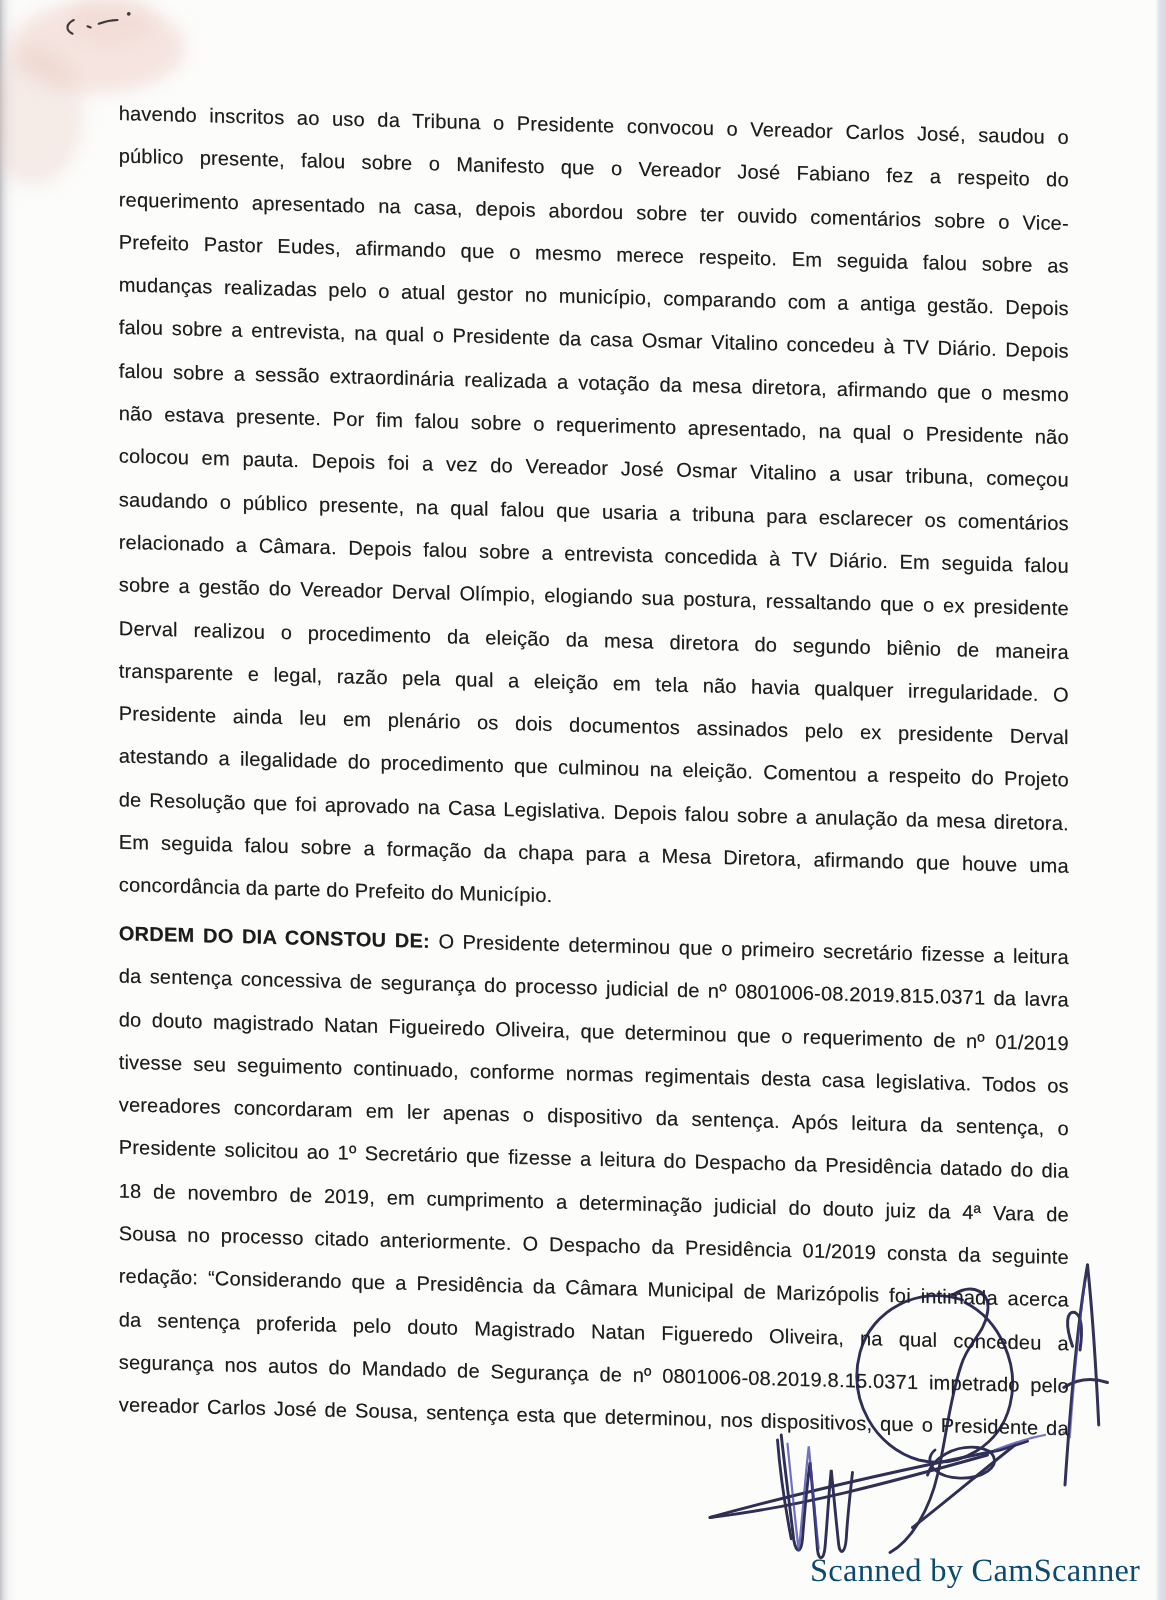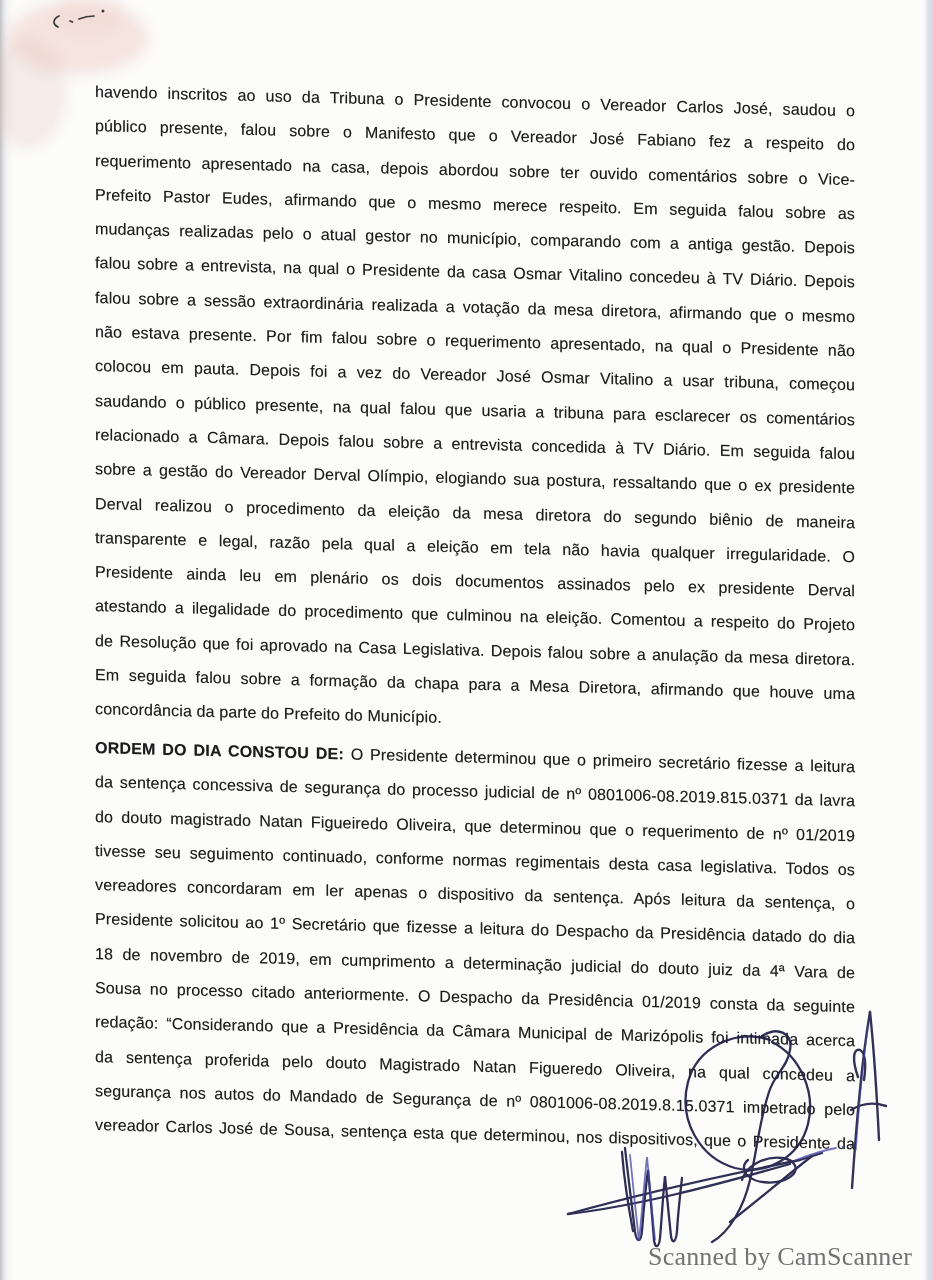--- a/index.html
+++ b/index.html
@@ -37,21 +37,21 @@
     white-space:normal;overflow:visible;
   }
   .tline.tleft{text-align:left;text-align-last:left;}
   .lead{font-weight:bold;letter-spacing:.2px;}
   
   .ink{position:absolute;left:0;top:0;pointer-events:none;}
   
   .camscanner{
     position:absolute;left:648px;top:1242px;
     font-family:"Liberation Serif","DejaVu Serif",serif;
-    font-size:26px;color:#737373;letter-spacing:.2px;
+    font-size:26px;color:#0c4a6e;letter-spacing:.2px;
   }
 </style>
 </head>
 <body>
 
 <div class="page">
 
   <div class="edge-left"></div>
   <div class="edge-right"></div>
   <div class="smudge s1"></div>

